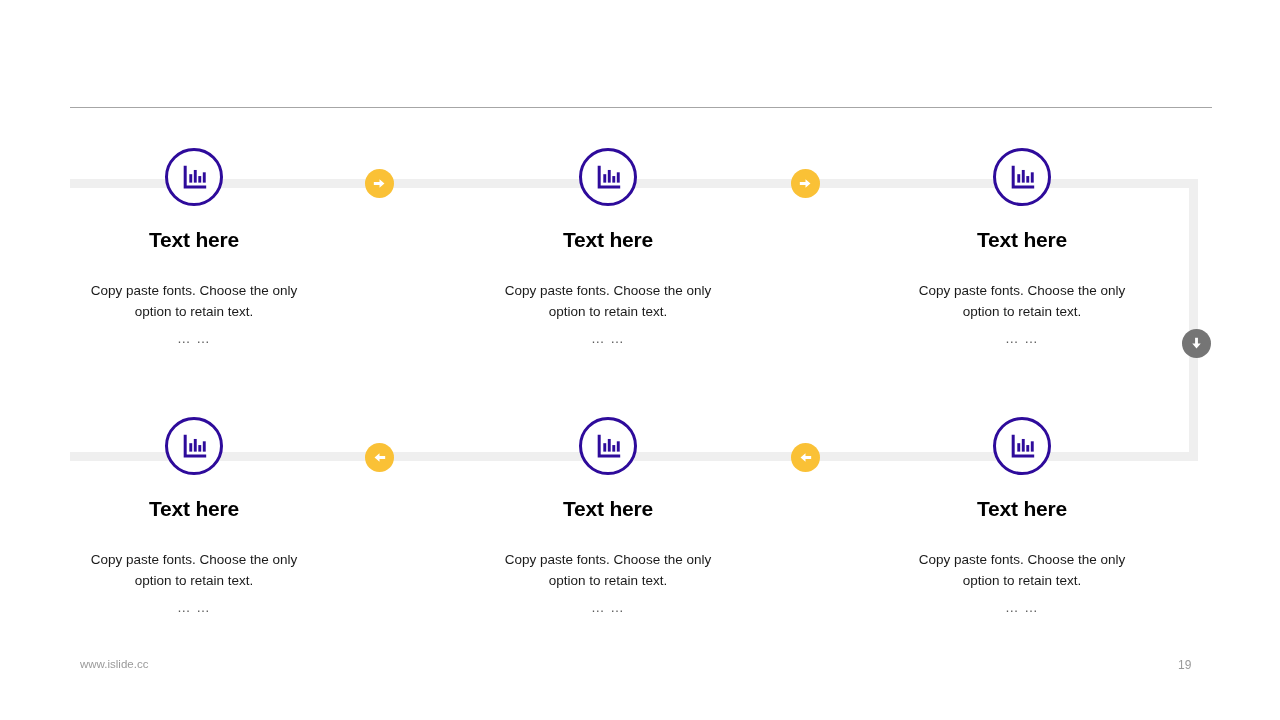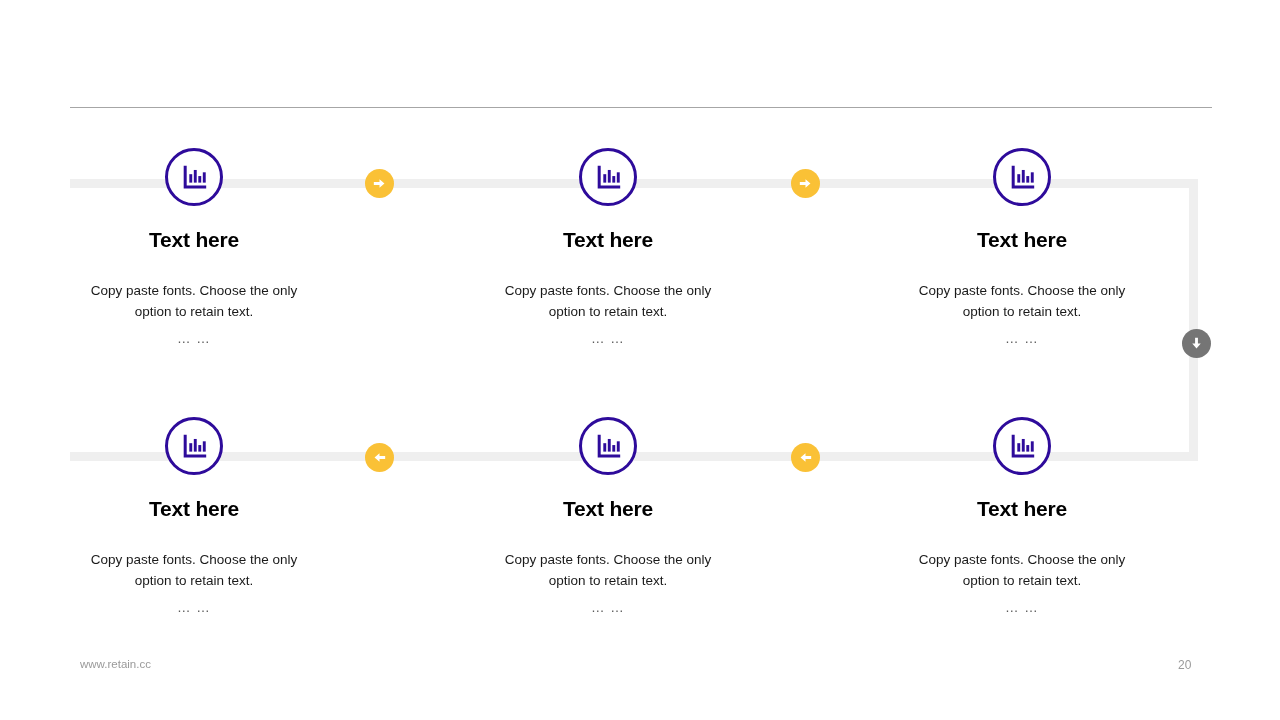--- a/index.html
+++ b/index.html
@@ -298,16 +298,16 @@
     <svg width="17" height="17" viewBox="0 0 24 24" aria-hidden="true">
       <path d="M20 10 h-8 V6 l-7 6 l7 6 v-4 h8 z" fill="#ffffff"></path>
     </svg>
   </div>
   <div class="arrow-badge arrow-d">
     <svg width="17" height="17" viewBox="0 0 24 24" aria-hidden="true">
       <path d="M20 10 h-8 V6 l-7 6 l7 6 v-4 h8 z" fill="#ffffff"></path>
     </svg>
   </div>
 
-  <div class="footer-url">www.retain.cc</div>
-  <div class="footer-page">20</div>
+  <div class="footer-url">www.islide.cc</div>
+  <div class="footer-page">19</div>
 
 </div>
 
 </body></html>

